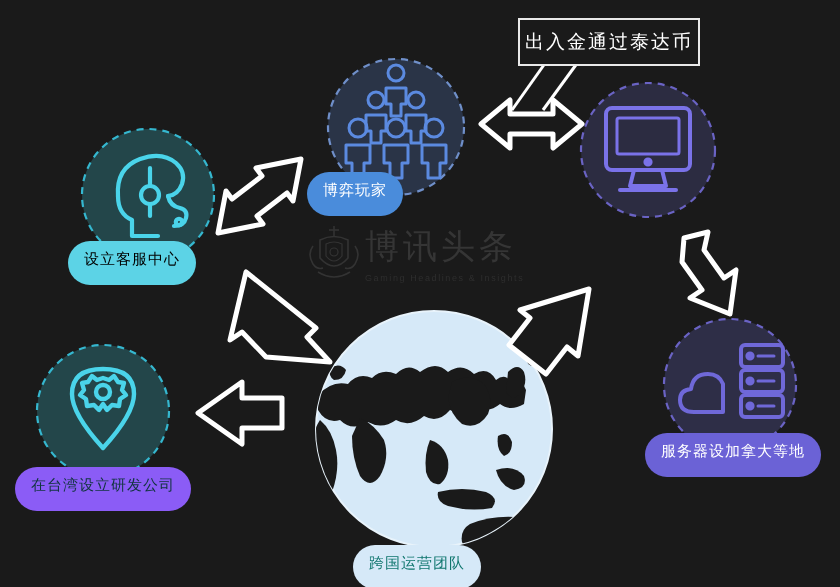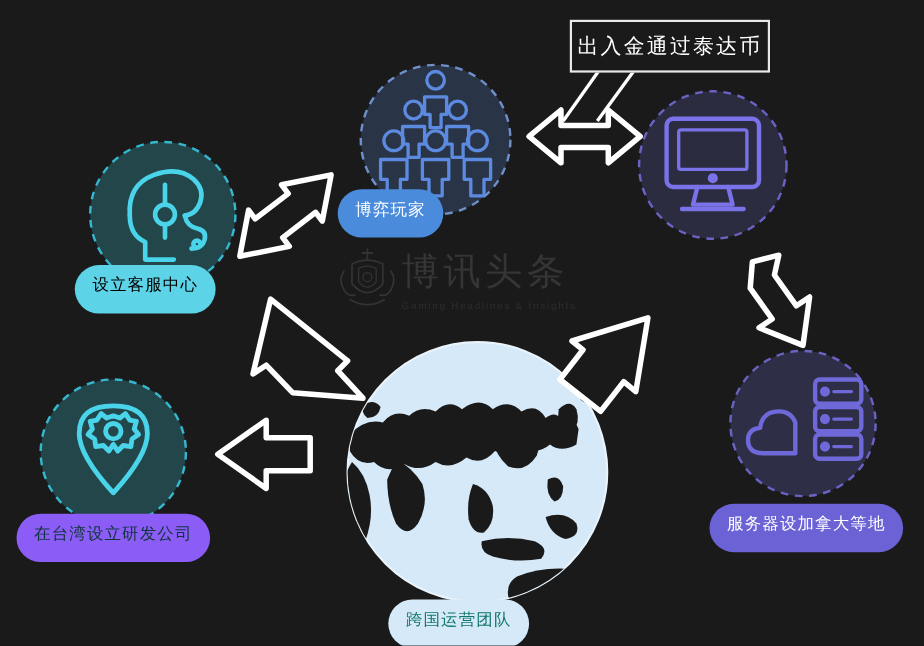--- a/index.html
+++ b/index.html
@@ -243,21 +243,21 @@
 
   <div class="pill" style="left:68px; top:241px; background:#5cd3e6; color:#000000;">
     <span>设立客服中心</span>
   </div>
 
   <div class="pill" style="left:307px; top:172px; background:#4a8cdb; color:#ffffff;">
     <span>博弈玩家</span>
   </div>
 
 
-  <div class="pill" style="left:645px; top:458px; background:#6b62d6; color:#ffffff;">
+  <div class="pill" style="left:645px; top:433px; background:#6b62d6; color:#ffffff;">
     <span>服务器设加拿大等地</span>
   </div>
 
   <div class="pill" style="left:15px; top:467px; background:#8b5cf6; color:#10343d;">
     <span>在台湾设立研发公司</span>
   </div>
 
   <div class="pill" style="left:353px; top:545px; background:#d6e9f8; color:#0f766e;">
     <span>跨国运营团队</span>
   </div>

